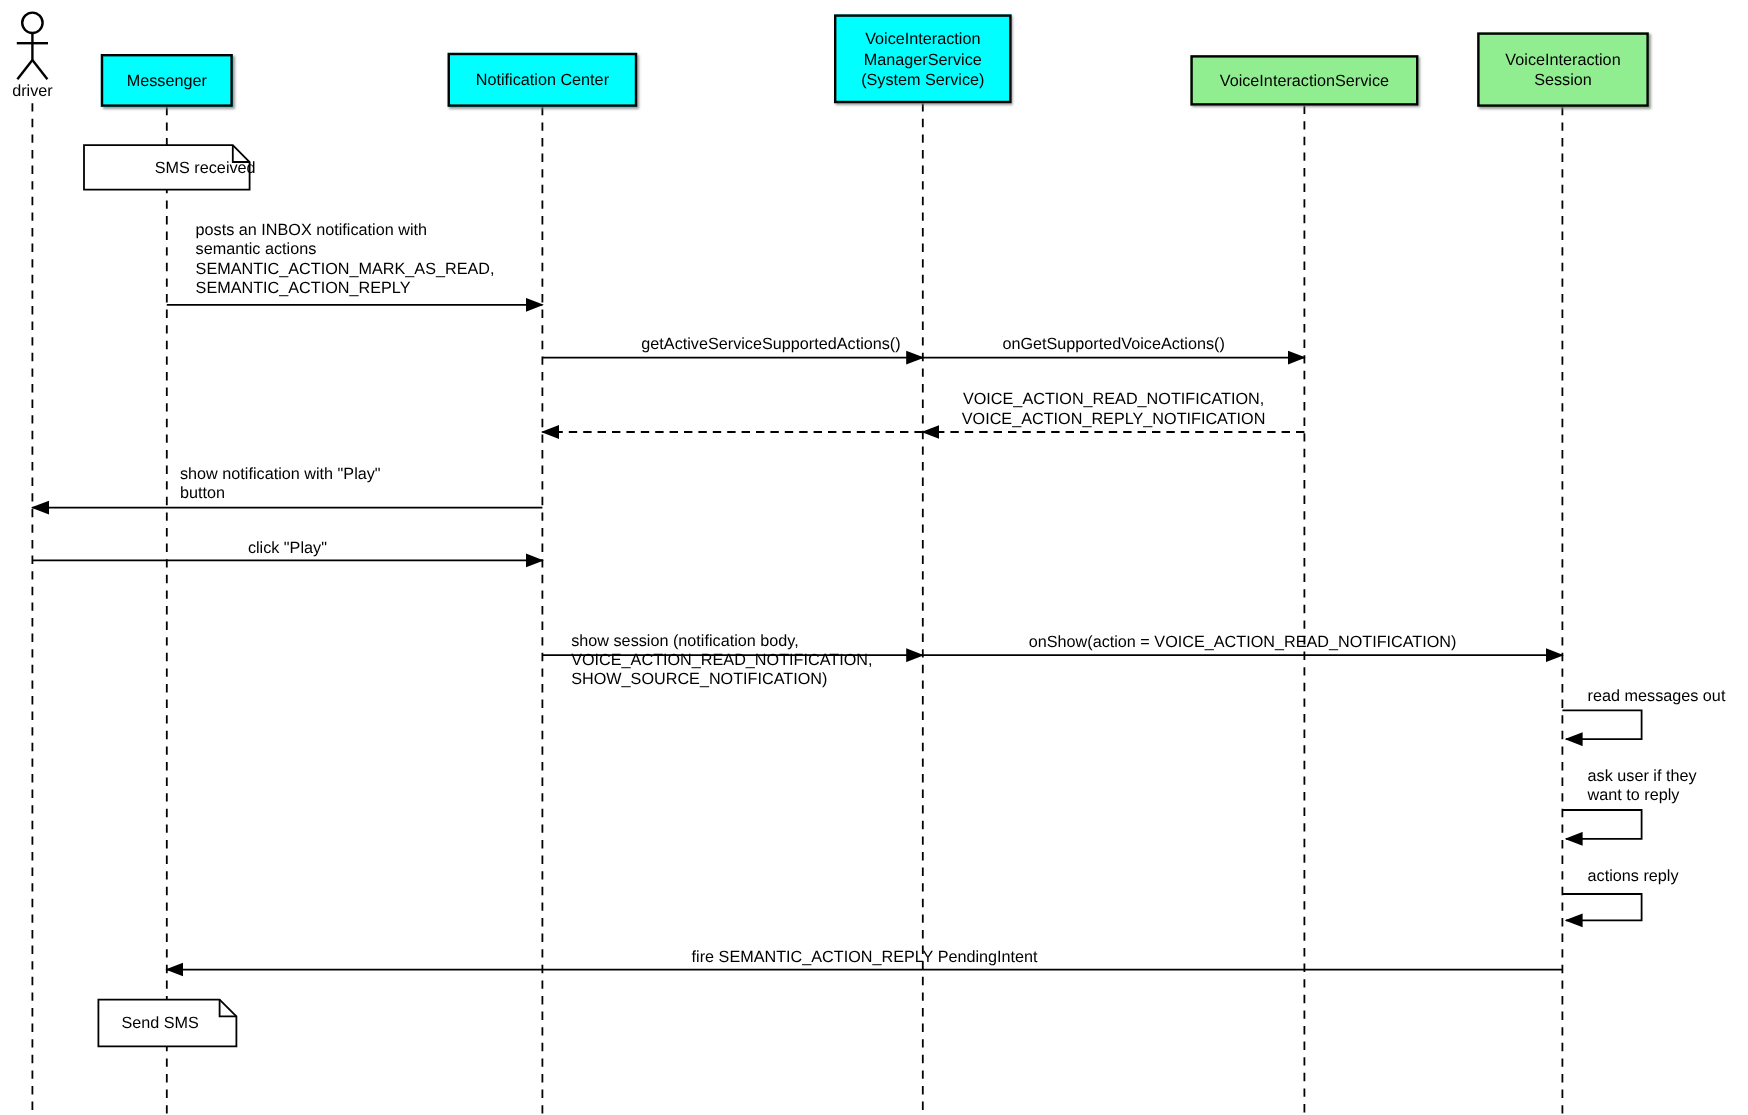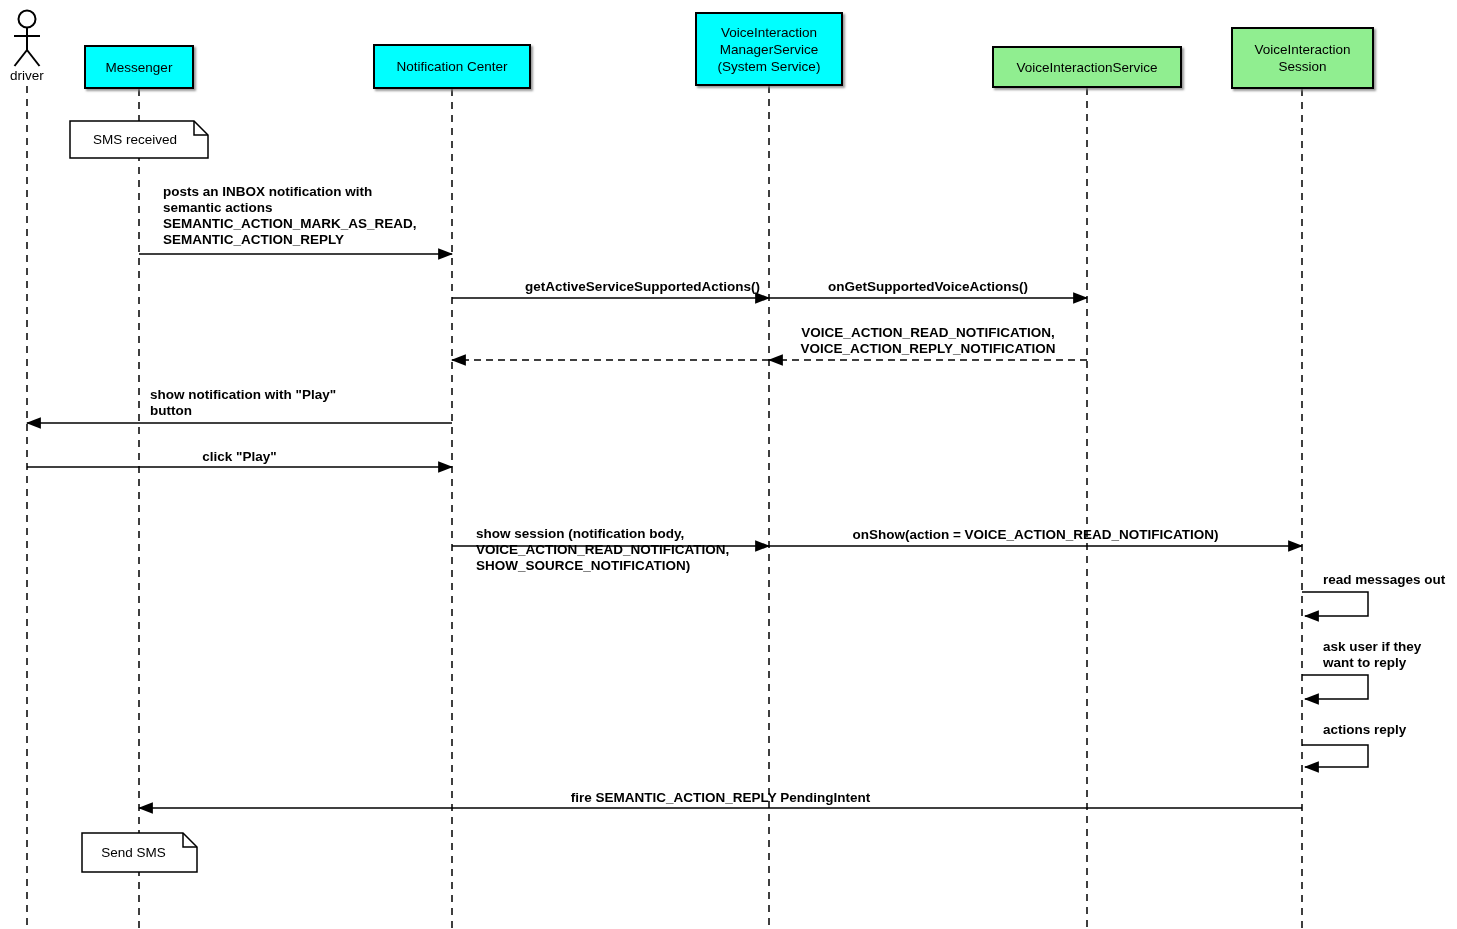--- a/index.html
+++ b/index.html
@@ -13,21 +13,21 @@
   svg.layer{position:absolute;left:0;top:0;z-index:0;}
   .participant{
     position:absolute;z-index:2;
     border:2px solid #000;
     display:flex;align-items:center;justify-content:center;
     text-align:center;white-space:pre-line;line-height:17px;
     box-shadow:1.5px 1.5px 2px rgba(130,130,130,0.8);
   }
   .p-cyan{background:#00FFFF;}
   .p-green{background:#90EE90;}
-  .label{position:absolute;z-index:3;white-space:pre-line;line-height:16px;font-weight:bold;}
+  .label{position:absolute;z-index:3;white-space:pre-line;line-height:16px;}
   .label.center{text-align:center;}
   .label.left{text-align:left;}
   .actor-label{position:absolute;z-index:3;text-align:center;}
   .note-label{position:absolute;z-index:3;display:flex;align-items:center;justify-content:center;}
 </style>
 </head>
 <body>
 
 <div class="canvas">
 
@@ -91,21 +91,21 @@
   <div class="participant p-green" style="left:992px;top:46px;width:186px;height:38px;">
     <span>VoiceInteractionService</span>
   </div>
   <div class="participant p-green" style="left:1231px;top:27px;width:139px;height:58px;">
     <span>VoiceInteraction
 Session</span>
   </div>
 
   <div class="actor-label" style="left:0px;top:68px;width:54px;">driver</div>
 
-  <div class="note-label" style="left:70px;top:121px;width:130px;height:37px;">SMS received</div>
+  <div class="note-label" style="left:70px;top:121px;width:130px;height:37px;padding-left:36px;">SMS received</div>
   <div class="note-label" style="left:82px;top:833px;width:103px;height:39px;">Send SMS</div>
 
   <div class="label left" style="left:163px;top:184px;width:290px;">posts an INBOX notification with
 semantic actions
 SEMANTIC_ACTION_MARK_AS_READ,
 SEMANTIC_ACTION_REPLY</div>
   <div class="label center" style="left:452px;top:279px;width:317px;margin-left:32px;">getActiveServiceSupportedActions()</div>
   <div class="label center" style="left:769px;top:279px;width:318px;">onGetSupportedVoiceActions()</div>
   <div class="label center" style="left:769px;top:325px;width:318px;">VOICE_ACTION_READ_NOTIFICATION,
 VOICE_ACTION_REPLY_NOTIFICATION</div>

